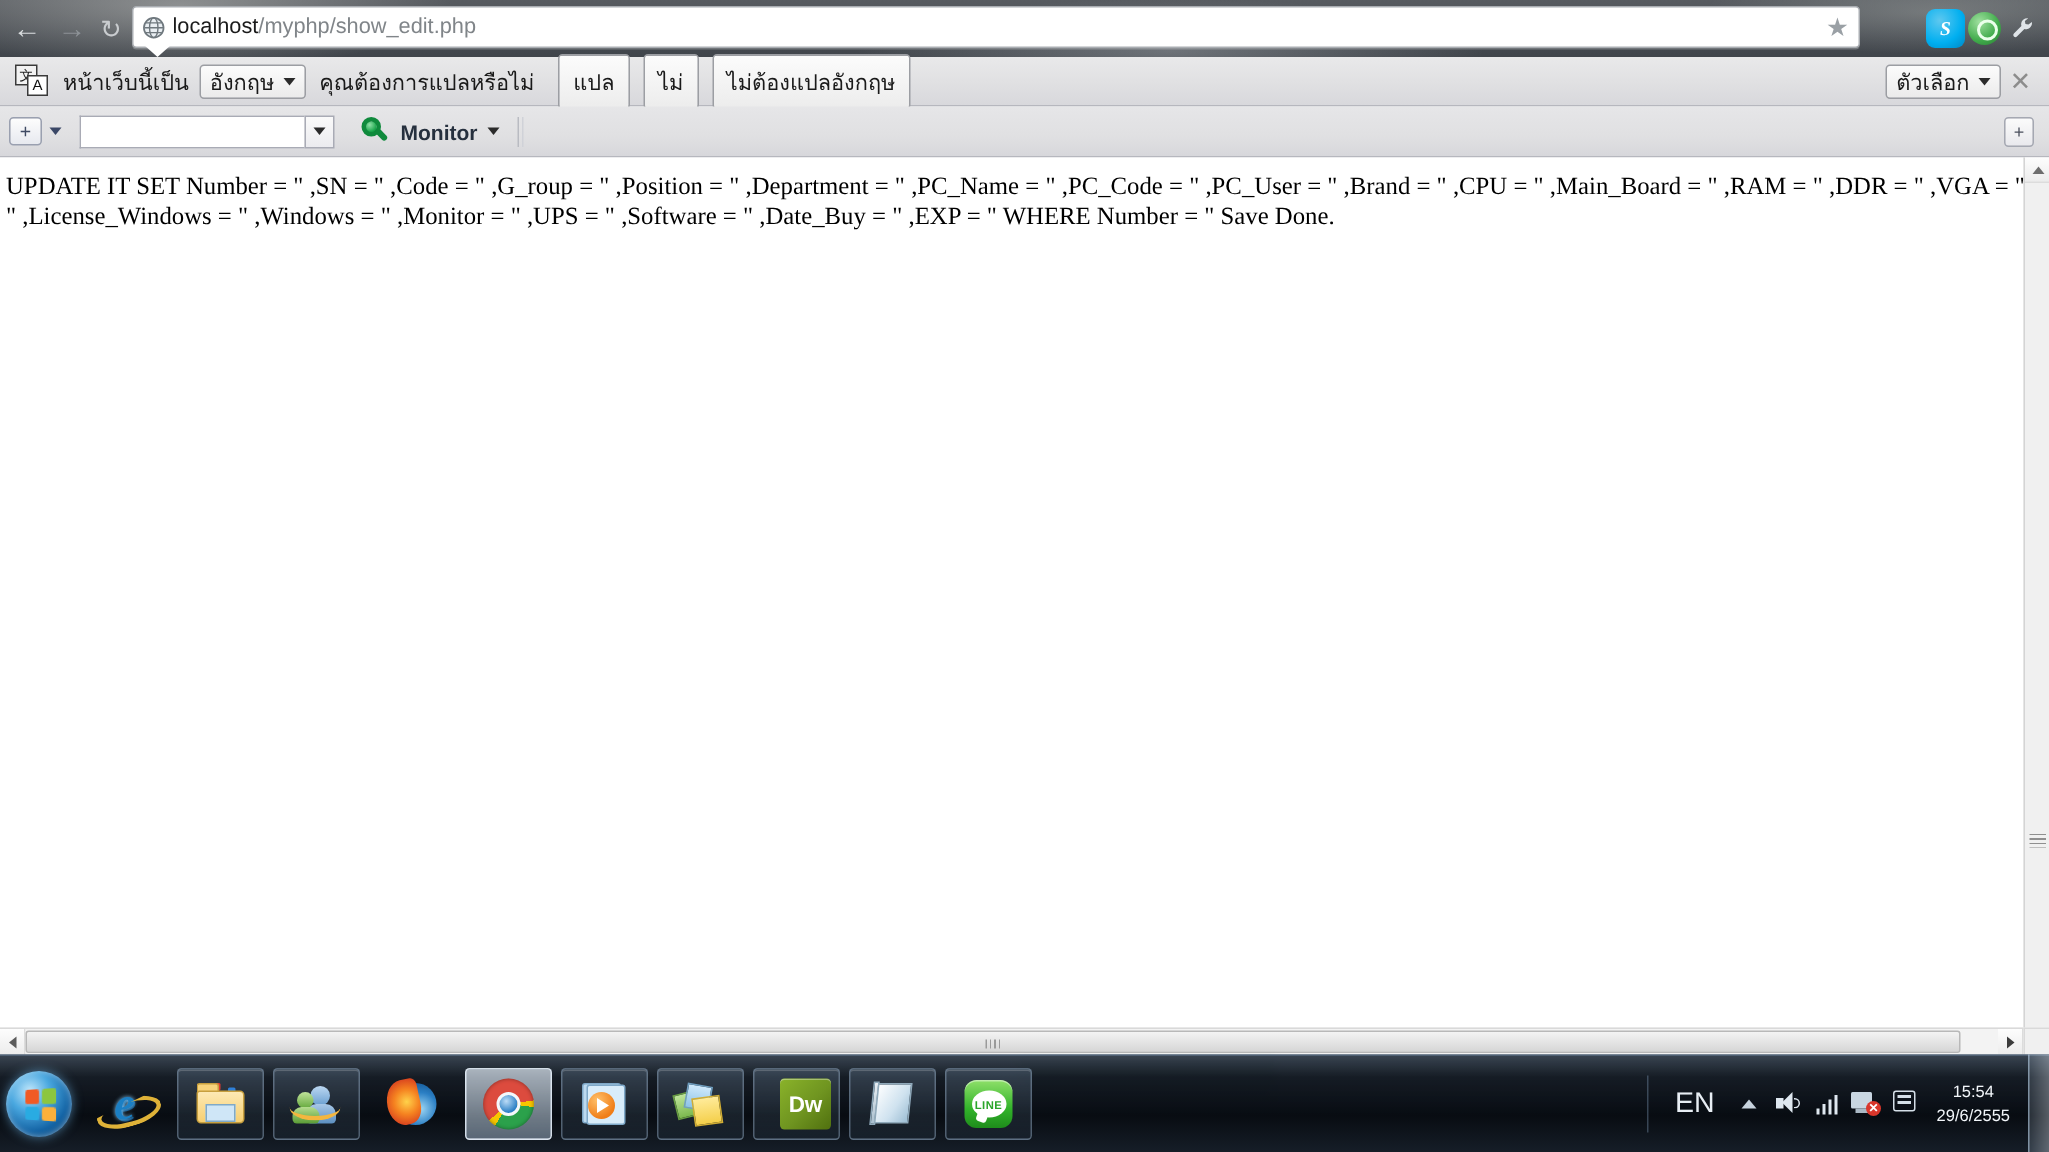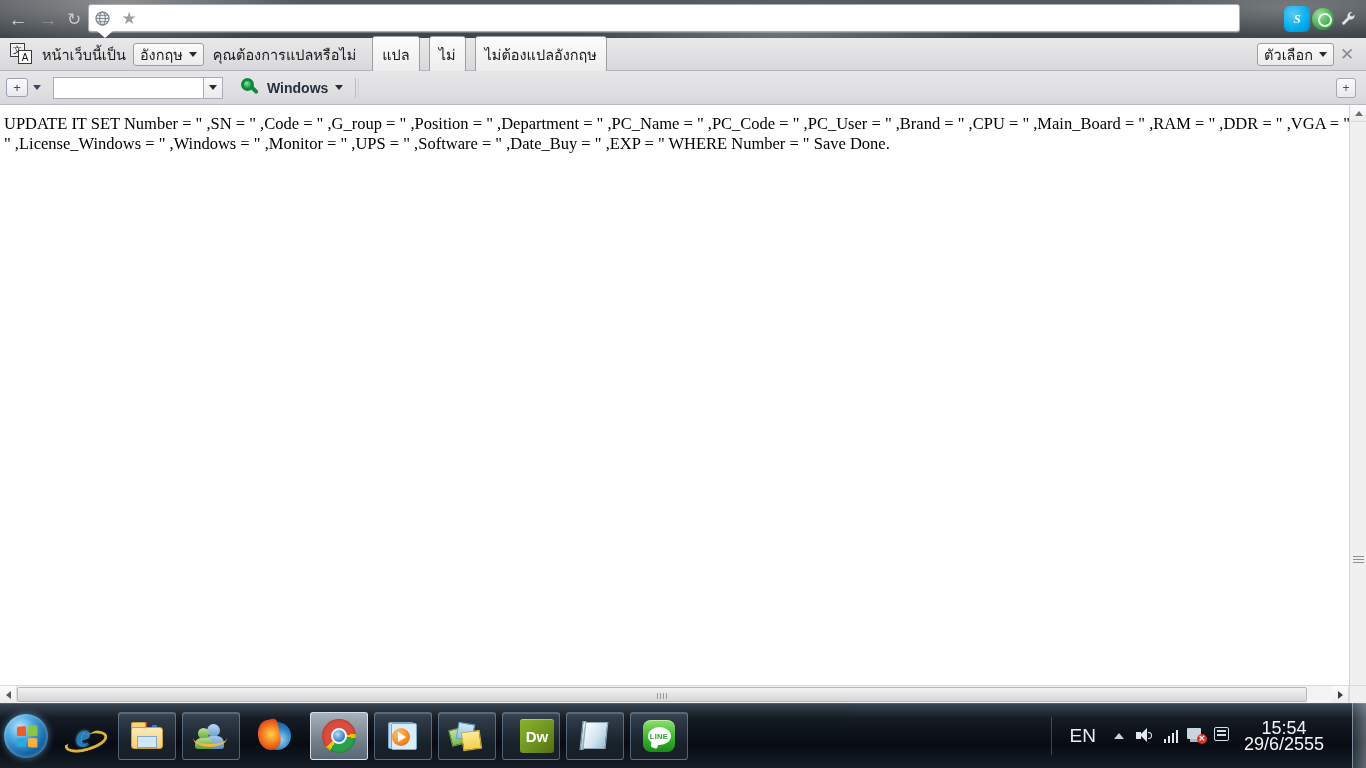--- a/index.html
+++ b/index.html
@@ -361,21 +361,21 @@
   .bars { display:flex; align-items:flex-end; gap:1.5px; height:14px; }
   .bars i{ width:2.5px; background:#dfe8f0; display:block; }
   .net-ico { position:relative; width:20px; height:16px; }
   .net-ico .scr{ position:absolute; left:0; top:0; width:14px;height:11px; background:#c9d6e1; border-radius:1px; }
   .net-ico .base{ position:absolute; left:3px; top:11px; width:9px;height:3px; background:#aab8c4; }
   .net-ico .x{ position:absolute; right:0; bottom:0; width:10px;height:10px; border-radius:50%; background:#d9362b;
     display:flex;align-items:center;justify-content:center; color:#fff; font-size:8px; font-weight:bold; line-height:1; }
   .flag-ico { position:relative; width:17px; height:17px; }
   .flag-ico .f{ position:absolute; left:0; top:0; width:15px;height:14px; border:1.8px solid #d5dfe8; border-radius:2px; }
   .flag-ico .f::after{content:""; position:absolute; left:2px; top:2px; width:9px; height:2px; background:#d5dfe8; box-shadow:0 4px 0 #d5dfe8;}
-  .clock { color:#f2f6fa; font-size:18px; line-height:16px; text-align:center; padding:0 28px 0 8px; font-family:"Liberation Sans",sans-serif; }
+  .clock { color:#f2f6fa; font-size:11px; line-height:16px; text-align:center; padding:0 12px 0 8px; font-family:"Liberation Sans",sans-serif; }
   .show-desktop { width:14px; height:65px; background:linear-gradient(to right, rgba(190,210,230,.18), rgba(235,245,255,.35)); border-left:1px solid rgba(160,190,215,.5); }
 </style>
 </head>
 <body>
 
 <div id="screen">
 
   <div class="chrome-top">
     <div class="wall"></div>
 
@@ -386,20 +386,21 @@
     </div>
 
     <div class="omnibox">
       <div class="ob-icon">
         <svg width="15" height="15" viewBox="0 0 16 16">
           <circle cx="8" cy="8" r="7" fill="#e9eef2" stroke="#6f787e" stroke-width="1.2"></circle>
           <ellipse cx="8" cy="8" rx="3" ry="7" fill="none" stroke="#6f787e" stroke-width="1"></ellipse>
           <path d="M1.4 8 H14.6 M2.4 4.6 H13.6 M2.4 11.4 H13.6" stroke="#6f787e" stroke-width="0.9" fill="none"></path>
         </svg>
       </div>
+      <div class="ob-url"><b>localhost</b><span>/myphp/show_edit.php</span></div>
       <div class="ob-star">★</div>
     </div>
     <div class="tab-nub"></div>
 
     <div class="ext-icons">
       <div class="ext ext-skype"></div>
       <div class="ext ext-green"></div>
       <div class="ext ext-wrench">
         <svg width="16" height="16" viewBox="0 0 16 16">
             <path d="M11.2 1.2a4 4 0 0 0-4.6 5.1L1.6 11.3a1.4 1.4 0 0 0 2 2l5-5a4 4 0 0 0 5-4.6L11.3 5.4 9.3 5 8.9 3z" fill="#dfe4e8"></path>
@@ -435,21 +436,21 @@
     <div class="mini-caret"></div>
     <div class="sb-input" title=""></div>
     <div class="sb-drop">
         <span class="caret"></span>
       </div>
     <div class="sb-search">
       <span class="mag">
           <span class="ring"></span>
           <span class="handle"></span>
         </span>
-      <span>Windows</span>
+      <span>Monitor</span>
       <span class="caret"></span>
     </div>
     <div class="sb-divider"></div>
     <div class="sb-spacer"></div>
     <div class="sb-plus-right">+</div>
   </div>
 
   <div class="page">
     <div class="sql-text">UPDATE IT SET Number = " ,SN = " ,Code = " ,G_roup = " ,Position = " ,Department = " ,PC_Name = " ,PC_Code = " ,PC_User = " ,Brand = " ,CPU = " ,Main_Board = " ,RAM = " ,DDR = " ,VGA = " ,Hard_Disk</div>
     <div class="sql-text sql-line2" style="padding-top:0">" ,License_Windows = " ,Windows = " ,Monitor = " ,UPS = " ,Software = " ,Date_Buy = " ,EXP = " WHERE Number = " Save Done.</div>

